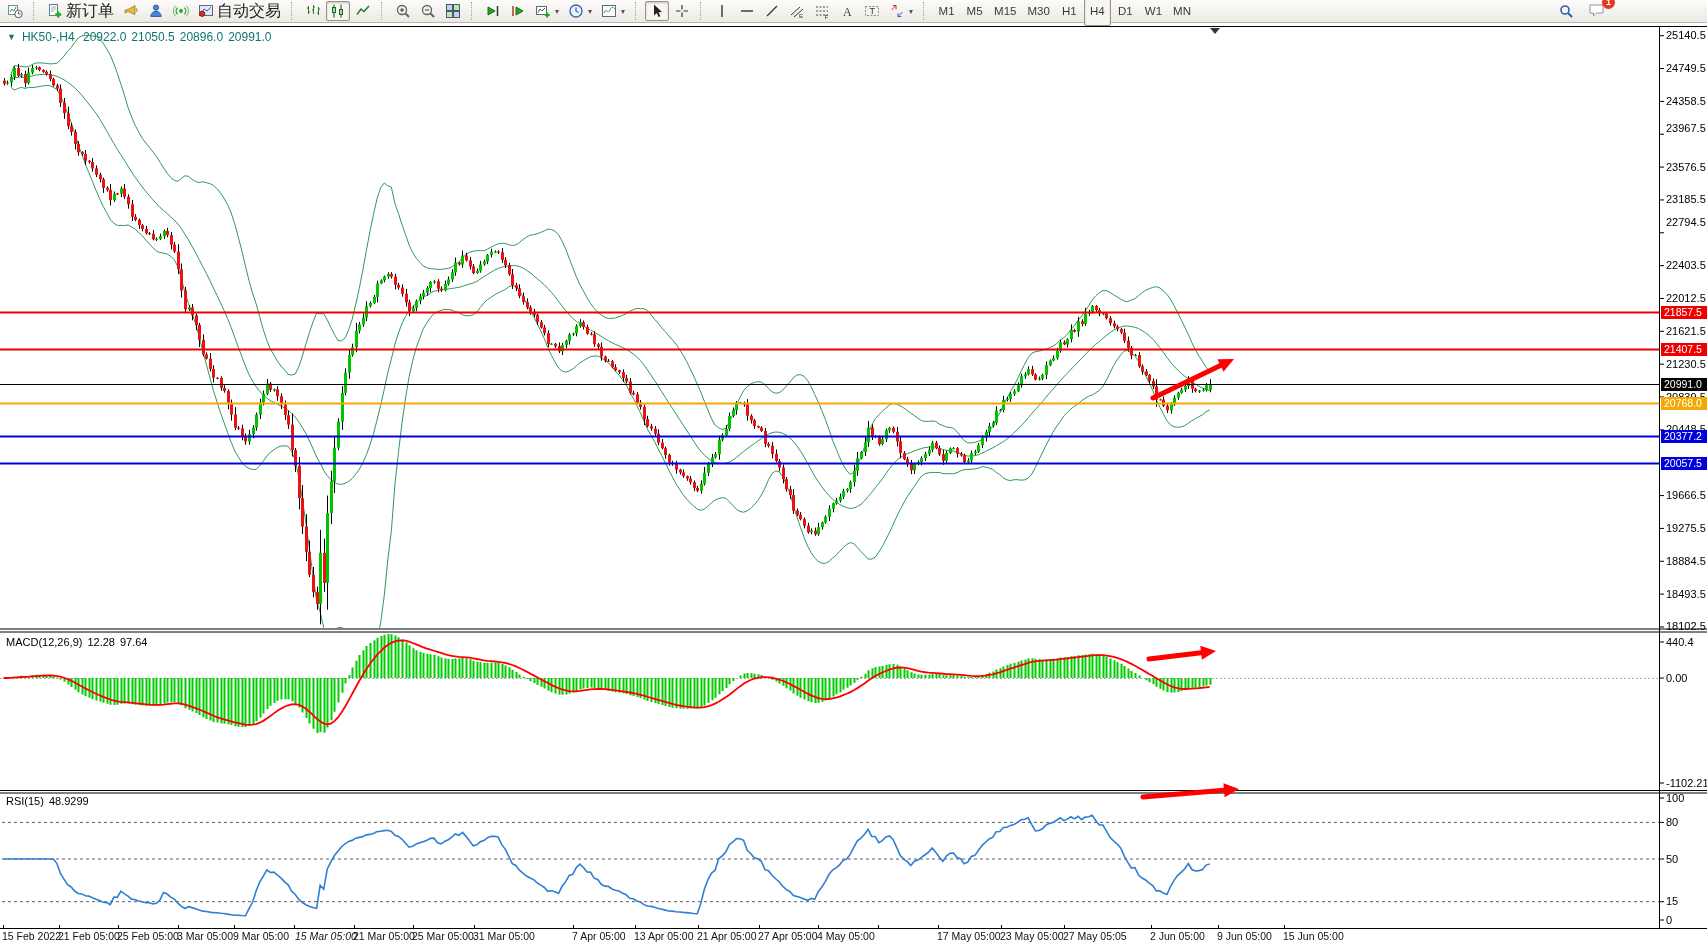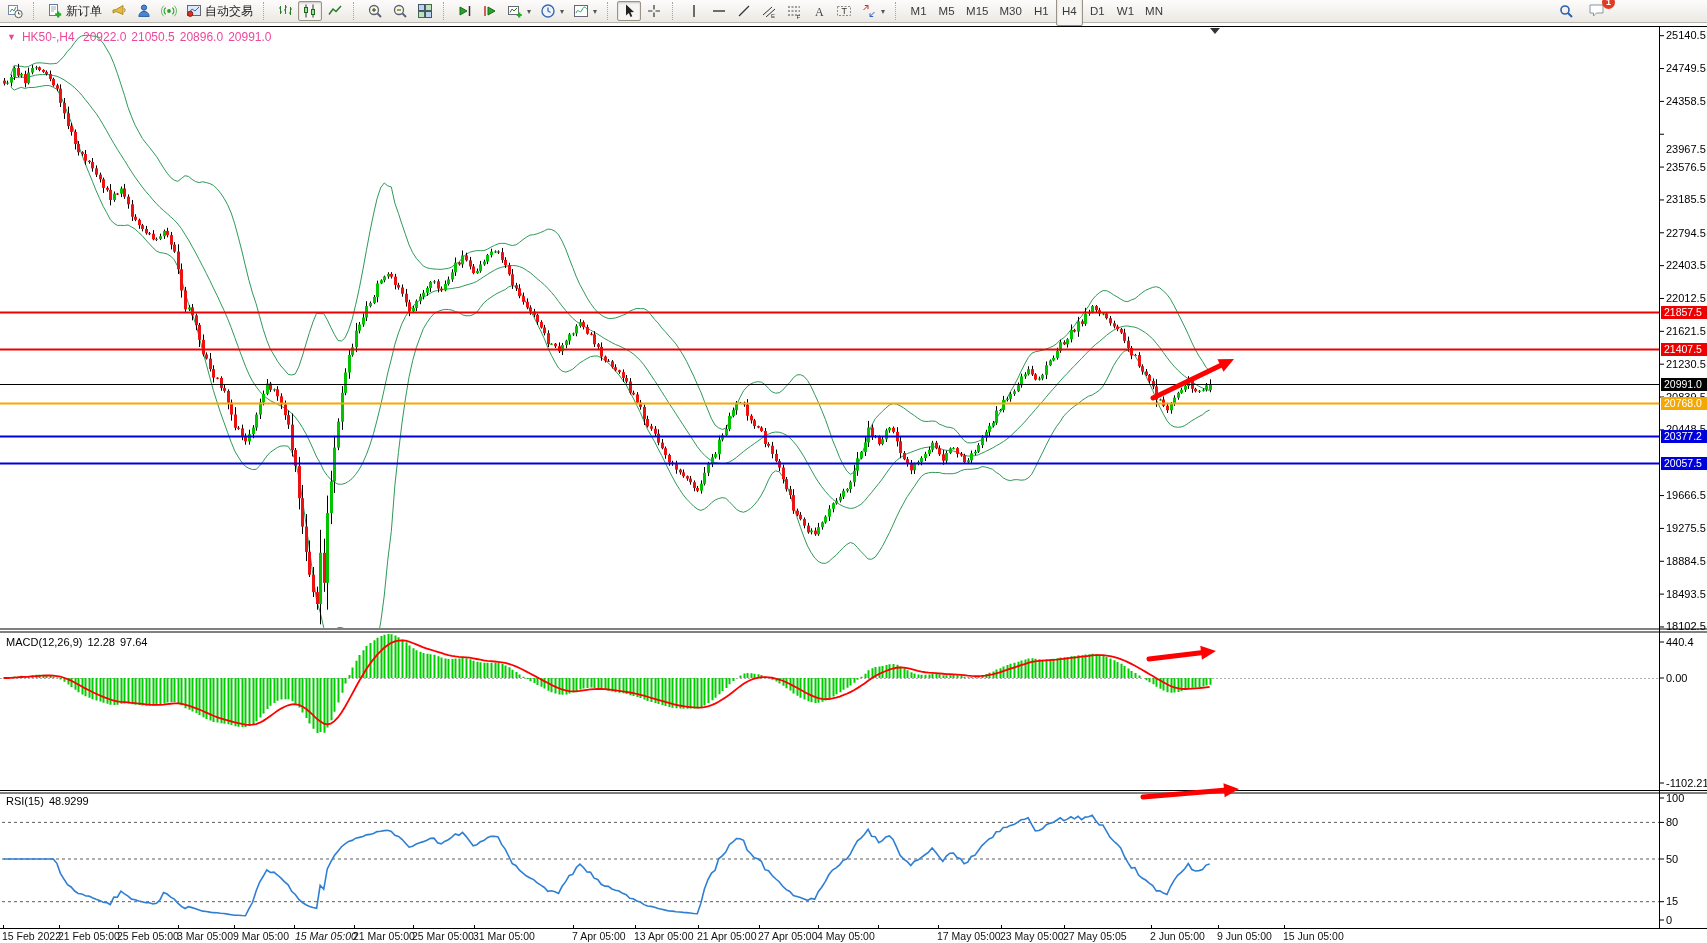--- a/index.html
+++ b/index.html
@@ -10,34 +10,34 @@
     background:linear-gradient(#fdfcfb,#ece9e4);border-bottom:1px solid #b8b4ae;
     display:flex;align-items:center;padding:0 3px;gap:1px;z-index:40;box-sizing:border-box}
   .tbtn{height:20px;min-width:23px;display:inline-flex;align-items:center;justify-content:center;
     gap:3px;background:transparent;border:1px solid transparent;border-radius:2px;
     font-family:"Liberation Sans",sans-serif;font-size:12px;color:#222;padding:0 3px;cursor:default;box-sizing:border-box}
   .tbtn.active{border-color:#989287;background:#f7f5f1;box-shadow:inset 0 1px 2px rgba(0,0,0,.2)}
   .tbtn svg{display:block}
   .tsep{width:4px;height:18px;border-left:1px dotted #a8a49e;margin:0 4px 0 5px}
   .tf{min-width:27px;font-size:11.5px;color:#3a3a3a;padding:14px 4px}
   .caret{font-size:8px;color:#555;margin-left:1px}
-  .cjk{font-size:12px;color:#1a1a1a}
+  .cjk{font-size:16px;color:#1a1a1a}
   #right-tools{margin-left:auto;margin-right:95px;display:flex;align-items:center;gap:6px}
   #chat-wrap{position:relative}
   .nbadge{position:absolute;top:-4px;right:-6px;background:#e23b24;color:#fff;border-radius:50%;
     width:13px;height:13px;font-size:9px;line-height:13px;text-align:center;font-weight:bold}
   
   #chart-area{position:absolute;top:0;left:0;width:1707px;height:943px;z-index:1}
   #chart-svg{position:absolute;top:0;left:0}
   #overlays{position:absolute;top:0;left:0;width:1707px;height:943px;z-index:10;pointer-events:none}
   .axlbl{position:absolute;font-size:11px;color:#000;white-space:nowrap;line-height:13px}
   .badge{position:absolute;left:1661px;width:46px;font-size:10.5px;color:#fff;height:13px;
     line-height:13px;padding-left:3px;z-index:12;white-space:nowrap}
   .tlbl{position:absolute;top:930px;font-size:10.5px;color:#111;white-space:nowrap}
-  #title{position:absolute;top:30px;left:7px;font-size:12px;color:#ec4899;z-index:11;white-space:nowrap}
+  #title{position:absolute;top:30px;left:7px;font-size:12px;color:#0f766e;z-index:11;white-space:nowrap}
   #title .tri{font-size:9px;margin-right:6px;vertical-align:1px}
   #macd-label{position:absolute;top:636px;left:6px;font-size:11px;color:#000;z-index:11;white-space:nowrap}
   #rsi-label{position:absolute;top:795px;left:6px;font-size:11px;color:#000;z-index:11;white-space:nowrap}
   #title span,#macd-label span,#rsi-label span{margin-right:5px}
 </style>
 </head>
 <body>
 
 <div id="chart-area">
   <svg id="chart-svg" width="1707" height="943">
@@ -1174,24 +1174,24 @@
     </div>
   <div class="badge" style="top: 306px; background: rgb(238, 0, 0);">21857.5</div>
       <div class="badge" style="top: 343px; background: rgb(238, 0, 0);">21407.5</div>
       <div class="badge" style="top: 378px; background: rgb(0, 0, 0);">20991.0</div>
       <div class="badge" style="top: 397px; background: rgb(245, 168, 0);">20768.0</div>
       <div class="badge" style="top: 430px; background: rgb(0, 0, 221);">20377.2</div>
       <div class="badge" style="top: 457px; background: rgb(0, 0, 221);">20057.5</div>
       <div class="axlbl" style="top: 29.2px; left: 1666px;">25140.5</div>
       <div class="axlbl" style="top: 62.0479px; left: 1666px;">24749.5</div>
       <div class="axlbl" style="top: 94.8958px; left: 1666px;">24358.5</div>
-      <div class="axlbl" style="top: 143px; left: 1666px;">23967.5</div>
+      <div class="axlbl" style="top: 122px; left: 1666px;">23967.5</div>
       <div class="axlbl" style="top: 160.592px; left: 1666px;">23576.5</div>
       <div class="axlbl" style="top: 193.44px; left: 1666px;">23185.5</div>
-      <div class="axlbl" style="top: 227px; left: 1666px;">22794.5</div>
+      <div class="axlbl" style="top: 216px; left: 1666px;">22794.5</div>
       <div class="axlbl" style="top: 259.135px; left: 1666px;">22403.5</div>
       <div class="axlbl" style="top: 291.983px; left: 1666px;">22012.5</div>
       <div class="axlbl" style="top: 324.831px; left: 1666px;">21621.5</div>
       <div class="axlbl" style="top: 357.679px; left: 1666px;">21230.5</div>
       <div class="axlbl" style="top: 390.527px; left: 1666px;">20839.5</div>
       <div class="axlbl" style="top: 423.375px; left: 1666px;">20448.5</div>
       <div class="axlbl" style="top: 489.071px; left: 1666px;">19666.5</div>
       <div class="axlbl" style="top: 521.919px; left: 1666px;">19275.5</div>
       <div class="axlbl" style="top: 554.767px; left: 1666px;">18884.5</div>
       <div class="axlbl" style="top: 587.614px; left: 1666px;">18493.5</div>

